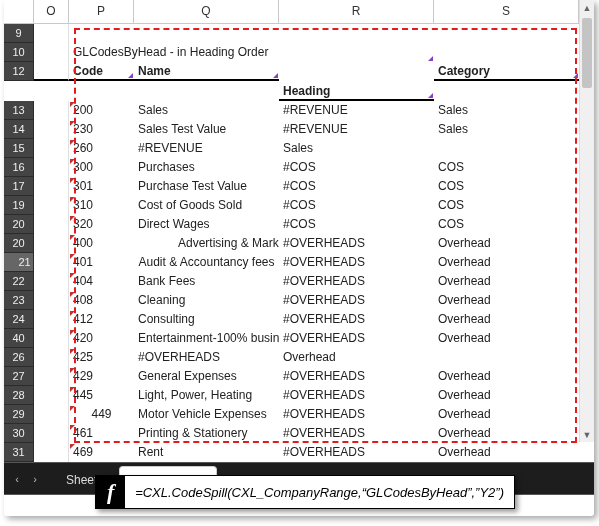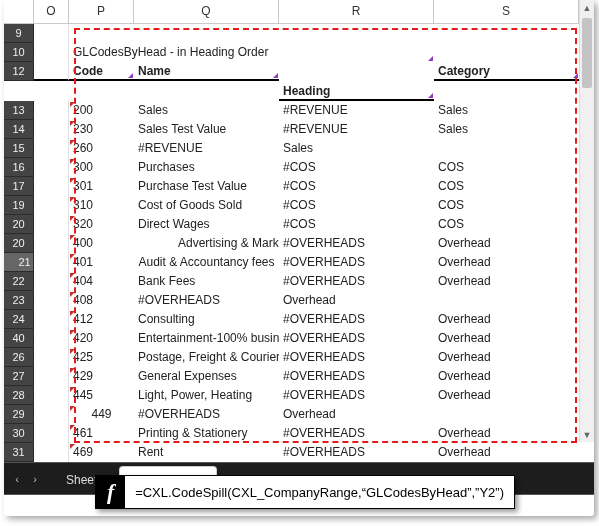--- a/index.html
+++ b/index.html
@@ -163,21 +163,21 @@
     background: #000;
     color: #fff;
     font-style: italic;
     font-weight: bold;
     font-family: Georgia, 'Times New Roman', serif;
     font-size: 22px;
     display: flex;
     align-items: center;
     justify-content: center;
   }
-  .formula-text { padding: 0 10px; font-size: 13px; }
+  .formula-text { padding: 0 10px; font-size: 13px; font-style: italic; }
   .scroll-v {
     position: absolute;
     top: 0;
     right: 0;
     width: 15px;
     height: 442px;
     background: #f0f0f0;
     border-left: 1px solid #ddd;
   }
   .scroll-v .thumb {
@@ -313,20 +313,21 @@
           <div class="cell o"></div>
           <div class="cell" style="position: relative;">404<div class="mark mark-tl"></div></div>
           <div class="cell" style="position: relative;">Bank Fees</div>
           <div class="cell" style="position: relative;">#OVERHEADS</div>
           <div class="cell" style="position: relative;">Overhead</div>
         </div>
         <div class="row">
           <div class="row-head">23</div>
           <div class="cell o"></div>
           <div class="cell" style="position: relative;">408<div class="mark mark-tl"></div></div>
+          <div class="cell" style="position: relative;">Cleaning</div>
           <div class="cell" style="position: relative;">#OVERHEADS</div>
           <div class="cell" style="position: relative;">Overhead</div>
         </div>
         <div class="row">
           <div class="row-head">24</div>
           <div class="cell o"></div>
           <div class="cell" style="position: relative;">412<div class="mark mark-tl"></div></div>
           <div class="cell" style="position: relative;">Consulting</div>
           <div class="cell" style="position: relative;">#OVERHEADS</div>
           <div class="cell" style="position: relative;">Overhead</div>
@@ -336,21 +337,20 @@
           <div class="cell o"></div>
           <div class="cell" style="position: relative;">420<div class="mark mark-tl"></div></div>
           <div class="cell" style="position: relative;">Entertainment-100% business</div>
           <div class="cell" style="position: relative;">#OVERHEADS</div>
           <div class="cell" style="position: relative;">Overhead</div>
         </div>
         <div class="row">
           <div class="row-head">26</div>
           <div class="cell o"></div>
           <div class="cell" style="position: relative;">425<div class="mark mark-tl"></div></div>
-          <div class="cell" style="position: relative;">Postage, Freight &amp; Courier</div>
           <div class="cell" style="position: relative;">#OVERHEADS</div>
           <div class="cell" style="position: relative;">Overhead</div>
         </div>
         <div class="row">
           <div class="row-head">27</div>
           <div class="cell o"></div>
           <div class="cell" style="position: relative;">429<div class="mark mark-tl"></div></div>
           <div class="cell" style="position: relative;">General Expenses</div>
           <div class="cell" style="position: relative;">#OVERHEADS</div>
           <div class="cell" style="position: relative;">Overhead</div>
@@ -360,20 +360,21 @@
           <div class="cell o"></div>
           <div class="cell" style="position: relative;">445<div class="mark mark-tl"></div></div>
           <div class="cell" style="position: relative;">Light, Power, Heating</div>
           <div class="cell" style="position: relative;">#OVERHEADS</div>
           <div class="cell" style="position: relative;">Overhead</div>
         </div>
         <div class="row">
           <div class="row-head">29</div>
           <div class="cell o"></div>
           <div class="cell" style="position: relative; text-align: center;">449<div class="mark mark-tl"></div></div>
+          <div class="cell" style="position: relative;">Motor Vehicle Expenses</div>
           <div class="cell" style="position: relative;">#OVERHEADS</div>
           <div class="cell" style="position: relative;">Overhead</div>
         </div>
         <div class="row">
           <div class="row-head">30</div>
           <div class="cell o"></div>
           <div class="cell" style="position: relative;">461<div class="mark mark-tl"></div></div>
           <div class="cell" style="position: relative;">Printing &amp; Stationery</div>
           <div class="cell" style="position: relative;">#OVERHEADS</div>
           <div class="cell" style="position: relative;">Overhead</div>

